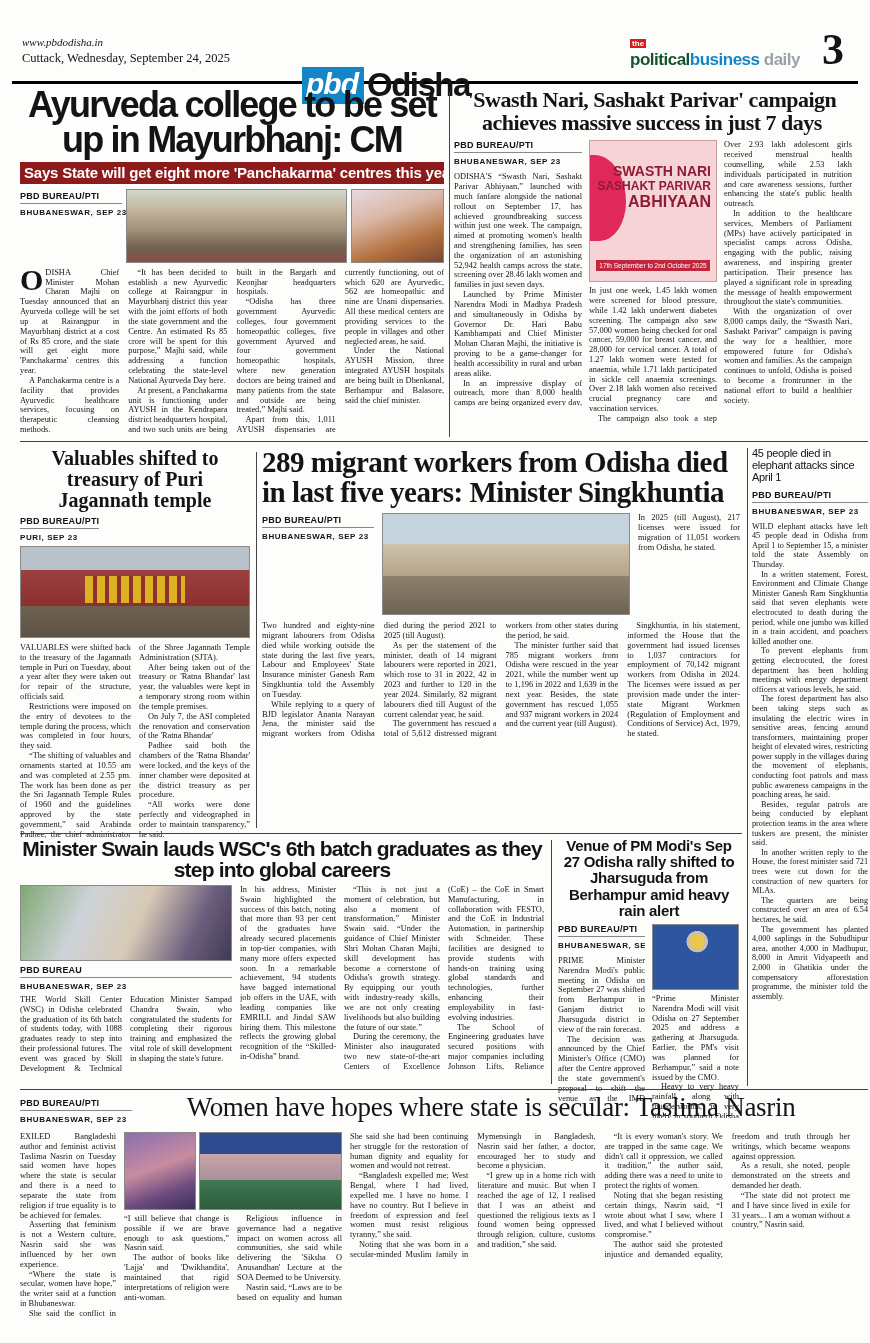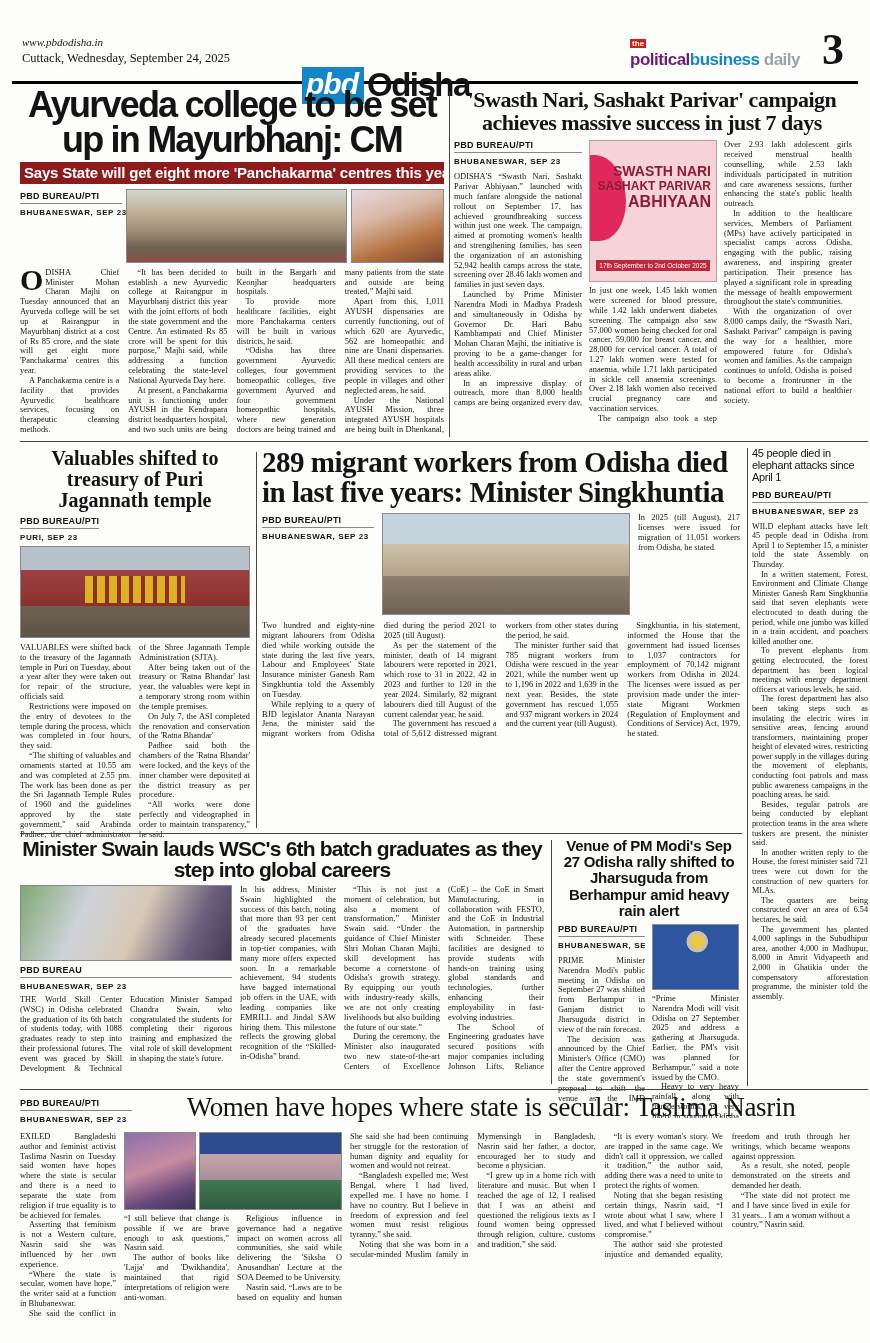--- a/index.html
+++ b/index.html
@@ -13,21 +13,21 @@
   .masthead { position:absolute; top:0; left:12px; right:12px; height:84px; border-bottom:3px solid #000; }
   .mh-left { position:absolute; left:10px; top:36px; }
   .mh-site { font-style:italic; font-size:11px; }
   .mh-date { font-size:12.5px; margin-top:3px; }
   .mh-logo { position:absolute; left:290px; top:18px; display:flex; align-items:center;margin-top:48px; }
   .logo-pbd { background:#1486c8; color:#fff; font-family:"Liberation Sans",sans-serif; font-weight:bold; font-style:italic; font-size:30px; padding:0 6px 3px 4px; letter-spacing:-1px; }
   .logo-odisha { font-family:"Liberation Sans",sans-serif; font-weight:bold; font-size:33px; letter-spacing:-1.5px; margin-left:3px; }
   .mh-right { position:absolute; right:58px; top:32px; text-align:left; font-family:"Liberation Sans",sans-serif; }
   .tg-the { display:inline-block; background:#d41d1d; color:#fff; font-size:8px; font-weight:bold; padding:0 2px; margin-bottom:1px; }
   .tg-line { font-size:17px; font-weight:bold; letter-spacing:-0.5px; white-space:nowrap; }
-  .tg-political { color:#701a75; } .tg-business { color:#1486c8; } .tg-daily { color:#9aa2a8; font-weight:bold; }
+  .tg-political { color:#14532d; } .tg-business { color:#1486c8; } .tg-daily { color:#9aa2a8; font-weight:bold; }
   .mh-page-no { position:absolute; right:14px; top:24px; font-size:44px; font-weight:bold; font-family:"Liberation Serif",serif; }
   
   .byline { font-family:"Liberation Sans",sans-serif; font-weight:bold; font-size:9px; letter-spacing:.2px; padding-bottom:2px; border-bottom:1px solid #888; white-space:nowrap; }
   .dateline { font-family:"Liberation Sans",sans-serif; font-weight:bold; font-size:8px; letter-spacing:.6px; margin-top:4px; white-space:nowrap; }
   .body { font-size:8.4px; line-height:1.17; text-align:justify; overflow:hidden; }
   .body p { margin:0; text-indent:9px; }
   .body p:first-child { text-indent:0; }
   .drop p:first-child::first-letter { float:left; font-size:30px; line-height:23px; padding-right:2px; font-weight:bold; }
   .cols2 { column-count:2; column-gap:8px; }
   .cols3 { column-count:3; column-gap:8px; }
@@ -131,21 +131,20 @@
         <div class="dateline">BHUBANESWAR, SEP 23</div>
       </div>
       <div class="photo ph-audience"></div>
       <div class="photo ph-cm"></div>
     </div>
     <div class="body drop cols4 ayur-body">
         <p>ODISHA Chief Minister Mohan Charan Majhi on Tuesday announced that an Ayurveda college will be set up at Rairangpur in Mayurbhanj district at a cost of Rs 85 crore, and the state will get eight more 'Panchakarma' centres this year.</p>
         <p>A Panchakarma centre is a facility that provides Ayurvedic healthcare services, focusing on therapeutic cleansing methods.</p>
         <p>“It has been decided to establish a new Ayurvedic college at Rairangpur in Mayurbhanj district this year with the joint efforts of both the state government and the Centre. An estimated Rs 85 crore will be spent for this purpose,” Majhi said, while addressing a function celebrating the state-level National Ayurveda Day here.</p>
         <p>At present, a Panchakarma unit is functioning under AYUSH in the Kendrapara district headquarters hospital, and two such units are being built in the Bargarh and Keonjhar headquarters hospitals.</p>
-        <p>To provide more healthcare facilities, eight more Panchakarma centers will be built in various districts, he said.</p>
         <p>“Odisha has three government Ayurvedic colleges, four government homeopathic colleges, five government Ayurved and four government homeopathic hospitals, where new generation doctors are being trained and many patients from the state and outside are being treated,” Majhi said.</p>
         <p>Apart from this, 1,011 AYUSH dispensaries are currently functioning, out of which 620 are Ayurvedic, 562 are homeopathic and nine are Unani dispensaries. All these medical centers are providing services to the people in villages and other neglected areas, he said.</p>
         <p>Under the National AYUSH Mission, three integrated AYUSH hospitals are being built in Dhenkanal, Berhampur and Balasore, said the chief minister.</p>
       </div>
   </div>
 
   <div class="vline" style="left:449px; top:92px; height:345px;"></div>
 
   <div class="art-swasth">
     <div class="h-swasth">'Swasth Nari, Sashakt Parivar' campaign achieves massive success in just 7 days</div>
@@ -234,21 +233,21 @@
 
   <div class="art-ele">
     <div class="h-ele">45 people died in elephant attacks since April 1</div>
     <div style="margin-top:6px;">
       <div class="byline">PBD BUREAU/PTI</div>
       <div class="dateline">BHUBANESWAR, SEP 23</div>
     </div>
     <div class="body ele-body">
         <p>WILD elephant attacks have left 45 people dead in Odisha from April 1 to September 15, a minister told the state Assembly on Thursday.</p>
         <p>In a written statement, Forest, Environment and Climate Change Minister Ganesh Ram Singkhuntia said that seven elephants were electrocuted to death during the period, while one jumbo was killed in a train accident, and poachers killed another one.</p>
-        <p>To prevent elephants from getting electrocuted, the forest department has been logical meetings with energy department officers at various levels, he said.</p>
+        <p>To prevent elephants from getting electrocuted, the forest department has been holding meetings with energy department officers at various levels, he said.</p>
         <p>The forest department has also been taking steps such as insulating the electric wires in sensitive areas, fencing around transformers, maintaining proper height of elevated wires, restricting power supply in the villages during the movement of elephants, conducting foot patrols and mass public awareness campaigns in the poaching areas, he said.</p>
         <p>Besides, regular patrols are being conducted by elephant protection teams in the area where tuskers are present, the minister said.</p>
         <p>In another written reply to the House, the forest minister said 721 trees were cut down for the construction of new quarters for MLAs.</p>
         <p>The quarters are being constructed over an area of 6.54 hectares, he said.</p>
         <p>The government has planted 4,000 saplings in the Subudhipur area, another 4,000 in Madhupur, 8,000 in Amrit Vidyapeeth and 2,000 in Ghatikia under the compensatory afforestation programme, the minister told the assembly.</p>
       </div>
   </div>
 
   <div class="hline" style="left:20px; top:833px; width:722px;"></div>
 

